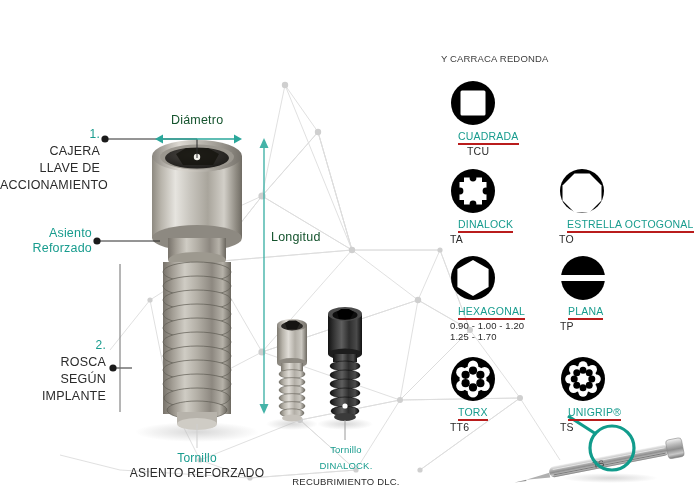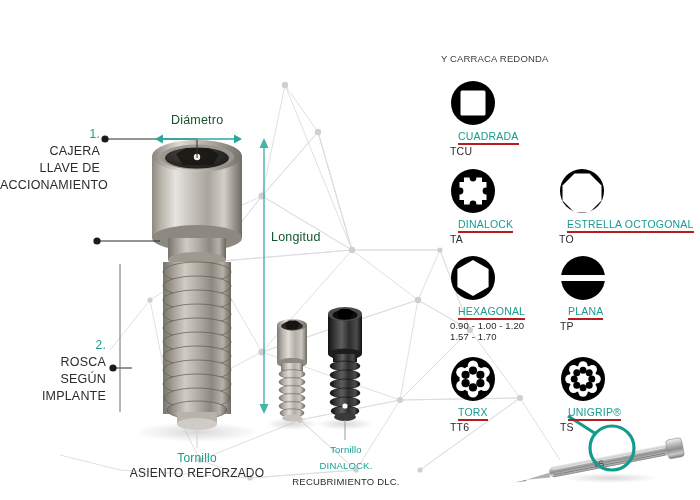--- a/index.html
+++ b/index.html
@@ -289,20 +289,24 @@
     <path d="M345 420 L345 440" stroke="#9a9a9a" stroke-width="1" fill="none"></path>
   </svg>
 
   <div class="anno" style="left:0;top:125px;width:100px;">
     <span class="num">1.</span><br>
     <span class="dk">CAJERA</span><br>
     <span class="dk">LLAVE DE</span><br>
     <span class="dk">ACCIONAMIENTO</span>
   </div>
 
+  <div class="teal-lbl" style="left:0;top:226px;width:92px;">
+    <span>Asiento</span><br>
+    <span>Reforzado</span>
+  </div>
 
   <div class="anno" style="left:0;top:336px;width:106px;">
     <span class="num">2.</span><br>
     <span class="dk">ROSCA</span><br>
     <span class="dk">SEGÚN</span><br>
     <span class="dk">IMPLANTE</span>
   </div>
 
   <div class="dim" style="left:171px;top:113px;">Diámetro</div>
   <div class="dim" style="left:271px;top:230px;">Longitud</div>
@@ -322,21 +326,21 @@
     <br>
     <span>Y CARRACA REDONDA</span>
   </div>
 
   <div class="drv" style="left:450px;top:80px;width:105px;height:75px;">
     <svg class="ico" width="46" height="46" viewBox="0 0 46 46">
       <circle cx="23" cy="23" r="22" fill="#000"></circle>
       <rect x="10.5" y="10.5" width="25" height="25" rx="1.5" fill="#fff"></rect>
     </svg>
     <div class="name" style="top:50px;">CUADRADA</div>
-    <div class="code" style="top:65px;">TCU</div>
+    <div class="code" style="top:65px;margin-left:17px;">TCU</div>
   </div>
 
 
   <div class="drv" style="left:450px;top:168px;width:105px;height:75px;">
     <svg class="ico" width="46" height="46" viewBox="0 0 46 46">
       <circle cx="23" cy="23" r="22" fill="#000"></circle>
       <path d="M14 9.5 h18 v4.5 h4.5 v18 h-4.5 v4.5 h-18 v-4.5 h-4.5 v-18 h4.5 Z" fill="#fff"></path>
       <circle cx="23" cy="10" r="3.4" fill="#000"></circle>
       <circle cx="23" cy="36" r="3.4" fill="#000"></circle>
       <circle cx="10" cy="23" r="3.4" fill="#000"></circle>
@@ -355,21 +359,21 @@
     <div class="code" style="top:65px;">TO</div>
   </div>
 
   <div class="drv" style="left:450px;top:255px;width:110px;height:95px;">
     <svg class="ico" width="46" height="46" viewBox="0 0 46 46">
       <circle cx="23" cy="23" r="22" fill="#000"></circle>
       <path d="M23 5 L38.6 14 V32 L23 41 L7.4 32 V14 Z" fill="#fff"></path>
     </svg>
     <div class="name" style="top:50px;">HEXAGONAL</div>
     <div class="sizes" style="top:65px;white-space:pre;">0.90 - 1.00 - 1.20
-1.57 - 1.70</div>
+1.25 - 1.70</div>
   </div>
 
   <div class="drv" style="left:560px;top:255px;width:105px;height:75px;">
     <svg class="ico" width="46" height="46" viewBox="0 0 46 46">
       <circle cx="23" cy="23" r="22" fill="#000"></circle>
       <rect x="0" y="20" width="46" height="6" fill="#fff"></rect>
     </svg>
     <div class="name" style="top:50px;">PLANA</div>
     <div class="code" style="top:65px;">TP</div>
   </div>

